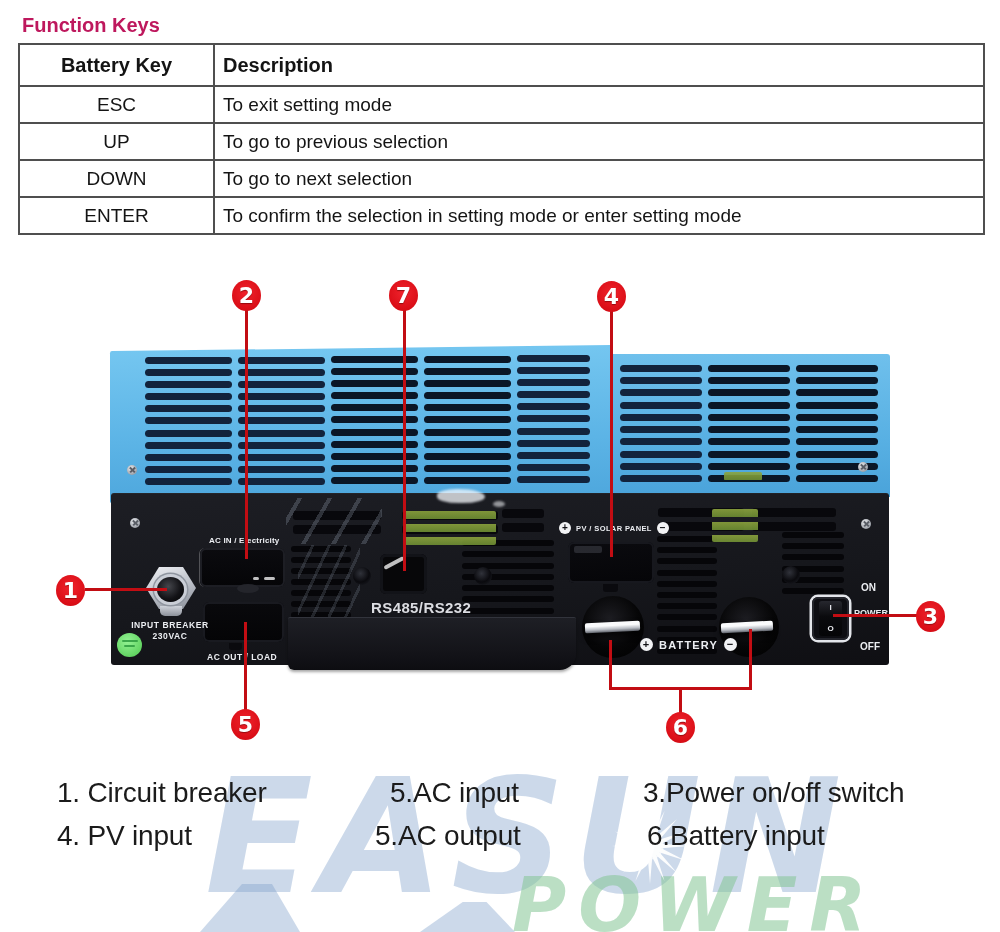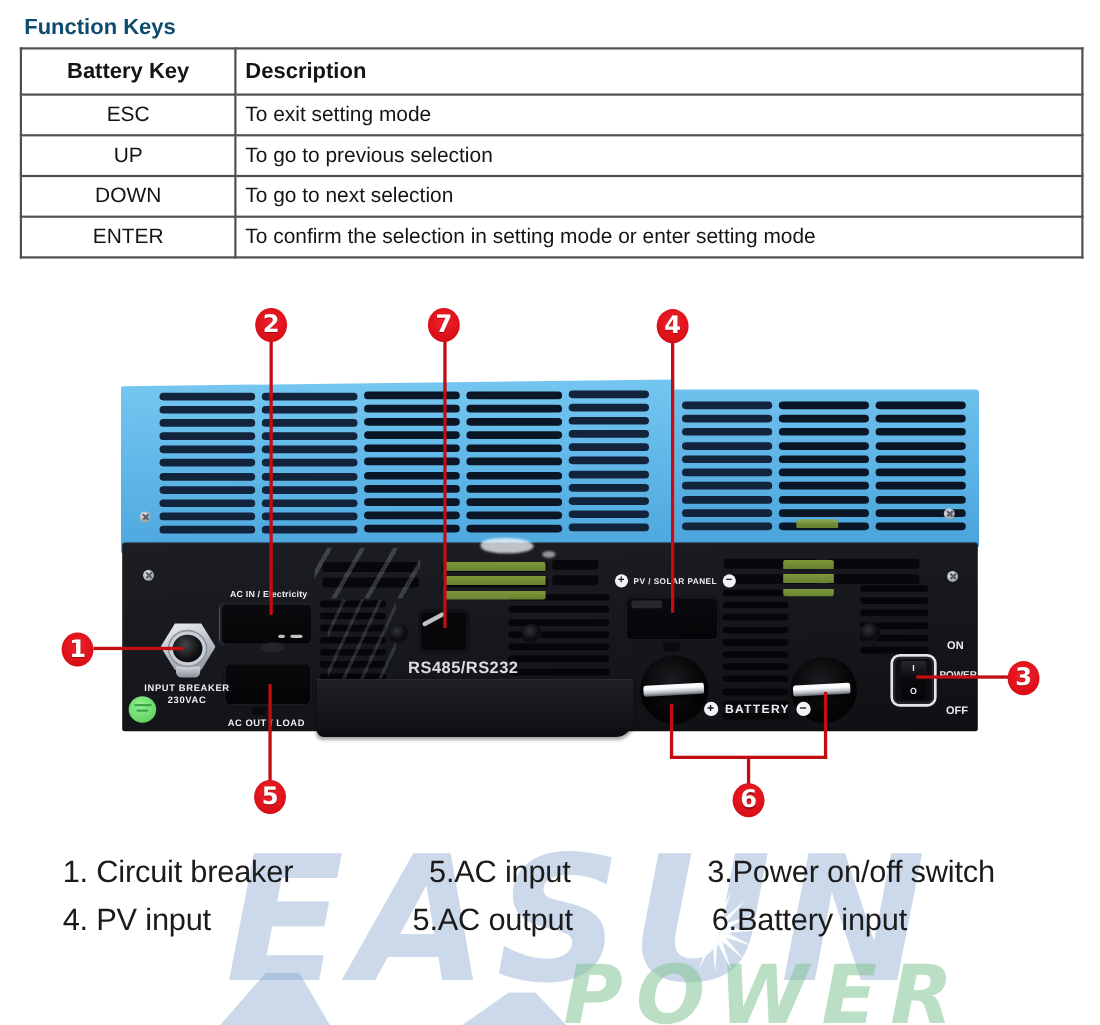--- a/index.html
+++ b/index.html
@@ -1,20 +1,20 @@
 <!DOCTYPE html>
 <html><head>
 <meta charset="utf-8">
 <style>
   html,body{margin:0;padding:0;background:#ffffff;}
   .page{position:relative;width:1000px;height:932px;background:#fff;overflow:hidden;
         font-family:"Liberation Sans",sans-serif;}
 
   
-  .doc-title{position:absolute;left:22px;top:14px;font-size:20px;font-weight:bold;color:#0c4a6e;}
+  .doc-title{position:absolute;left:22px;top:14px;font-size:20px;font-weight:bold;color:#be185d;}
   table.fk{position:absolute;left:18px;top:43px;width:967px;border-collapse:collapse;
            table-layout:fixed;background:#fff;}
   table.fk th,table.fk td{border:2.5px solid #4f4f4f;color:#141414;overflow:hidden;white-space:nowrap;}
   table.fk th{height:38px;font-size:20px;font-weight:bold;}
   table.fk td{height:33px;font-size:19px;font-weight:normal;}
   .cell-key{text-align:center;}
   .cell-desc{text-align:left;padding-left:8px;}
 
   
   .blue-left{position:absolute;left:110px;top:345px;width:503px;height:152px;

